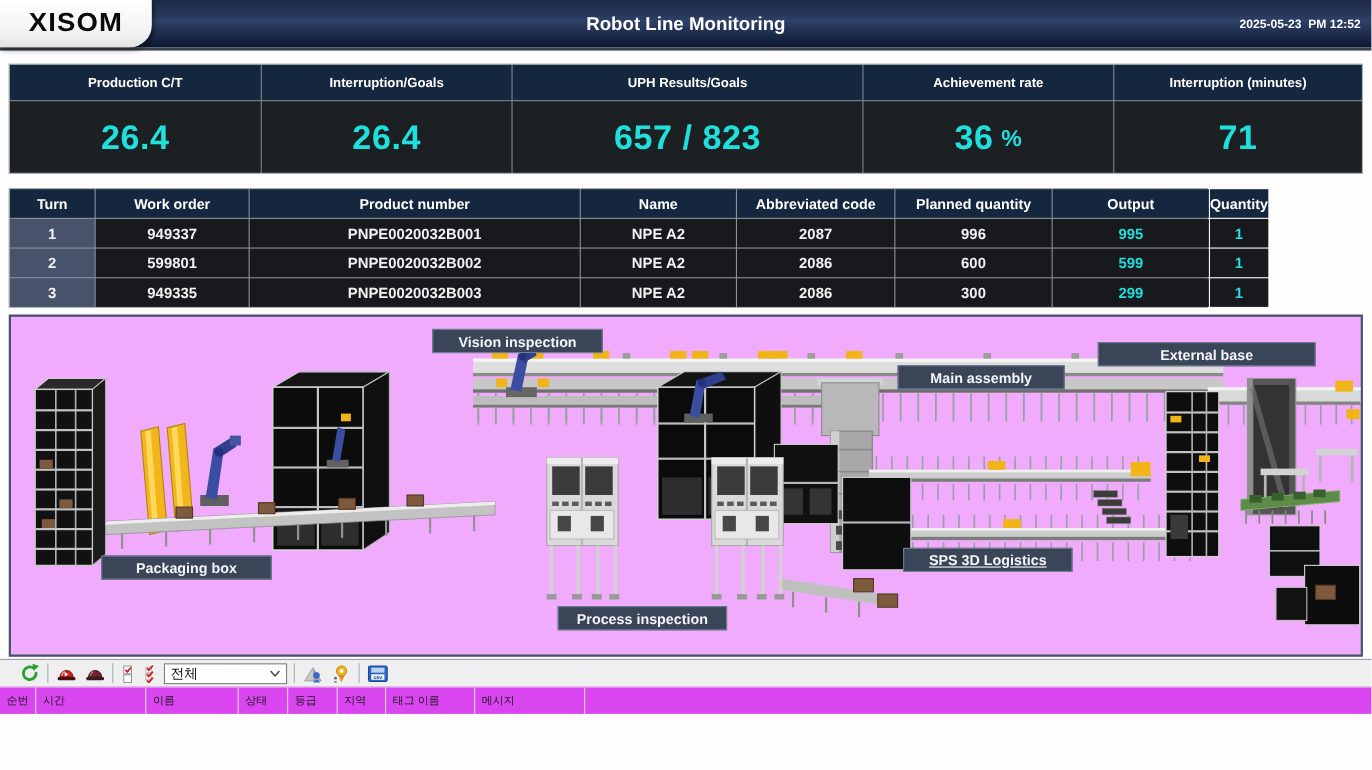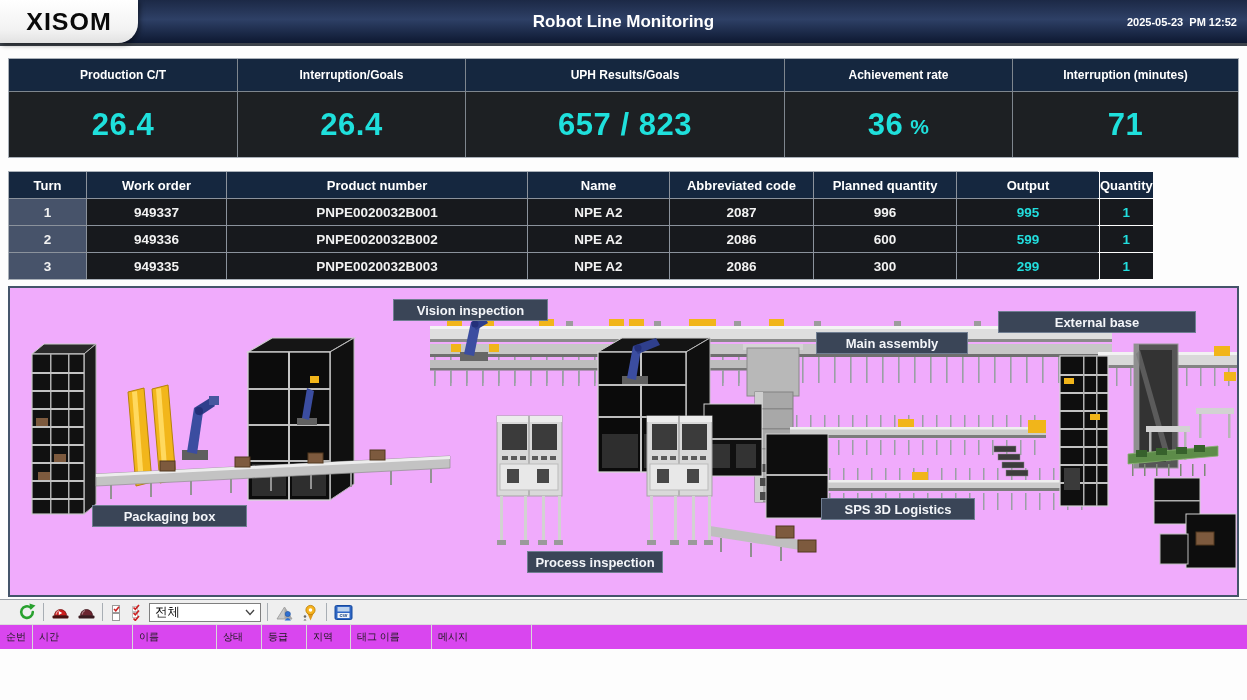--- a/index.html
+++ b/index.html
@@ -46,23 +46,23 @@
   
   .factory{position:absolute;left:8px;top:286px;width:1231px;height:311px;background:#f0abfc;
     border:2px solid #44546a;box-sizing:border-box;}
   .factory svg{display:block;width:100%;height:100%;}
   .flabel{position:absolute;height:22px;background:#3a4557;border:1px solid #707e92;
     box-sizing:border-box;color:#f3f5f9;font-size:13px;font-weight:bold;
     display:flex;align-items:center;justify-content:center;}
   .lbl-vision{left:383px;top:11px;width:155px;}
   .lbl-external{left:988px;top:23px;width:198px;}
   .lbl-main{left:806px;top:44px;width:152px;}
-  .lbl-sps{left:811px;top:210px;width:154px;}
+  .lbl-sps{left:811px;top:210px;width:154px;text-decoration:underline;}
   .lbl-pack{left:82px;top:217px;width:155px;}
-  .lbl-process{left:517px;top:263px;width:136px;text-align:center;}
+  .lbl-process{left:497px;top:263px;width:154px;text-align:center;}
 
   
   .toolbar{position:absolute;left:0;top:599px;width:1247px;height:25px;background:#efefef;
     border-top:1px solid #9aa0a6;box-sizing:border-box;display:flex;align-items:center;
     padding-left:17px;gap:6px;}
   .tbtn{display:flex;align-items:center;justify-content:center;width:20px;height:20px;cursor:default;}
   .tbtn.narrow{width:14px;}
   .sep{width:1px;height:18px;background:#a8aeb4;}
   .dropdown{width:112px;height:19px;background:#fff;border:1px solid #7f7f7f;box-sizing:border-box;
     display:flex;align-items:center;font-size:12.5px;color:#111;}
@@ -127,21 +127,21 @@
     <div class="td turn">1</div>
     <div class="td">949337</div>
     <div class="td">PNPE0020032B001</div>
     <div class="td">NPE A2</div>
     <div class="td">2087</div>
     <div class="td">996</div>
     <div class="td cyan">995</div>
     <div class="td cyan">1</div>
 
     <div class="td turn">2</div>
-    <div class="td">949336</div>
+    <div class="td">599801</div>
     <div class="td">PNPE0020032B002</div>
     <div class="td">NPE A2</div>
     <div class="td">2086</div>
     <div class="td">600</div>
     <div class="td cyan">599</div>
     <div class="td cyan">1</div>
 
     <div class="td turn">3</div>
     <div class="td">949335</div>
     <div class="td">PNPE0020032B003</div>

